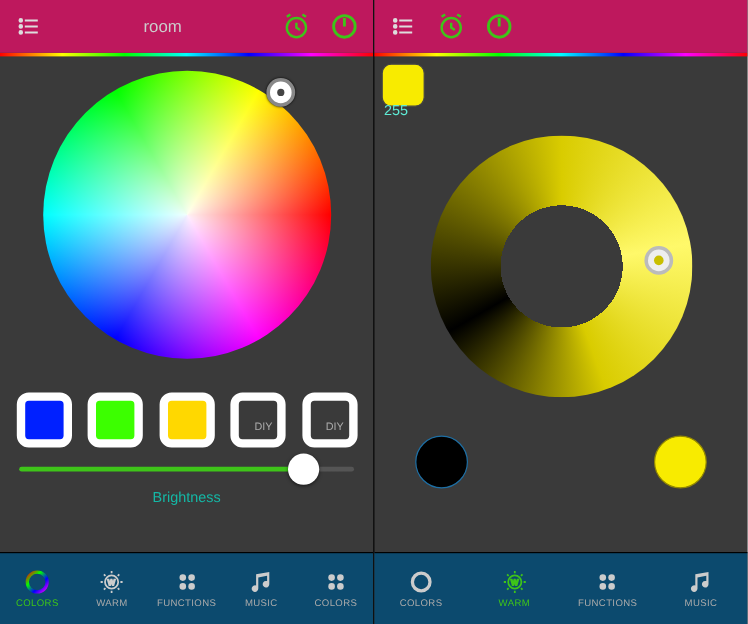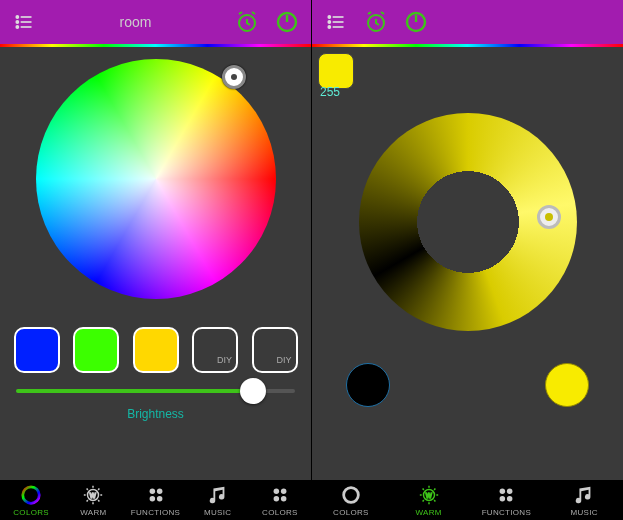--- a/index.html
+++ b/index.html
@@ -1,42 +1,42 @@
 <!DOCTYPE html>
 <html><head>
 <meta charset="utf-8">
 <style>
   *{box-sizing:border-box;margin:0;padding:0;font-family:-apple-system,Helvetica,Arial,sans-serif}
   body{background:#fff}
   .viewport{width:623px;height:520px;display:flex}
   .phone{flex:1;background:#3a3a3a;display:flex;flex-direction:column;min-width:0;position:relative}
   .phone + .phone{border-left:1px solid #000}
-  .header{height:44px;background:#a21caf;display:flex;align-items:center;padding:0 6px;gap:4px;position:relative}
+  .header{height:44px;background:#be185d;display:flex;align-items:center;padding:0 6px;gap:4px;position:relative}
   .rainbow{height:3px;background:linear-gradient(90deg,#ff0000,#ffff00,#00ff00,#00ffff,#0000ff,#ff00ff,#ff0000)}
   .title{flex:1;text-align:center;color:#ccc;font-size:14px}
   .hicon{width:36px;height:36px;display:flex;align-items:center;justify-content:center;color:#3ec419}
   .hicon svg{width:24px;height:24px}
   .menu-icon svg{width:20px;height:20px}
   .main{flex:1;position:relative}
   
   .colorwheel-wrap{position:absolute;top:12px;left:50%;transform:translateX(-50%)}
   .colorwheel{width:240px;height:240px;border-radius:50%;position:relative;background:conic-gradient(from 90deg,#ff0000,#ff00ff,#0000ff,#00ffff,#00ff00,#ffff00,#ff0000)}
   .colorwheel::after{content:"";position:absolute;inset:0;border-radius:50%;background:radial-gradient(circle at center,rgba(255,255,255,0.95) 0%,rgba(255,255,255,0) 70%)}
   .wheel-thumb{position:absolute;width:24px;height:24px;border-radius:50%;background:#fff;border:3px solid #888;top:6px;right:30px;box-shadow:0 0 2px #000}
   .wheel-thumb::after{content:"";position:absolute;inset:6px;border-radius:50%;background:#444}
   
   .swatches{position:absolute;top:280px;left:0;right:0;display:flex;justify-content:space-evenly}
-  .swatch{width:46px;height:46px;border-radius:10px;border:2px solid #ffffff;display:flex;align-items:flex-end;justify-content:flex-end;padding:6px 4px;font-size:9px;color:#aaa}
+  .swatch{width:46px;height:46px;border-radius:10px;border:7px solid #ffffff;display:flex;align-items:flex-end;justify-content:flex-end;padding:6px 4px;font-size:9px;color:#aaa}
   
   .bright-row{position:absolute;top:342px;left:16px;right:16px}
   .track{height:4px;border-radius:2px;background:linear-gradient(90deg,#3ec419 0%,#3ec419 85%,#555 85%,#555 100%);position:relative}
   .thumb{position:absolute;top:50%;left:85%;transform:translate(-50%,-50%);width:26px;height:26px;border-radius:50%;background:#fff;box-shadow:0 1px 3px rgba(0,0,0,.6)}
   .bright-label{text-align:center;color:#14b8a6;font-size:12px;margin-top:14px}
   
-  .tabbar{height:40px;background:#000000;display:flex;border-top:1px solid #000}
+  .tabbar{height:60px;background:#0c4a6e;display:flex;border-top:1px solid #000}
   .tab{flex:1;display:flex;flex-direction:column;align-items:center;justify-content:center;gap:2px;color:#aaa;font-size:8px;letter-spacing:.3px}
   .tab.active{color:#3ec419}
   .tab svg{width:22px;height:22px}
   
   .swatch-small{position:absolute;top:6px;left:6px;width:36px;height:36px;border-radius:8px;background:#f8eb00;border:1px solid #444}
   .swatch-val{position:absolute;top:38px;left:8px;color:#5eead4;font-size:12px}
   .warmwheel-wrap{position:absolute;top:66px;left:50%;transform:translateX(-50%)}
   .warmwheel{width:218px;height:218px;border-radius:50%;background:radial-gradient(circle at center,#3a3a3a 0 33%,transparent 33%),conic-gradient(from 240deg,#000 0deg,#d9cc00 120deg,#fff96a 200deg,#d9cc00 280deg,#000 360deg)}
   .warmwheel{position:relative}
   .warm-thumb{position:absolute;width:24px;height:24px;border-radius:50%;background:#eee;border:3px solid #bbb;top:92px;right:16px;display:flex;align-items:center;justify-content:center}

